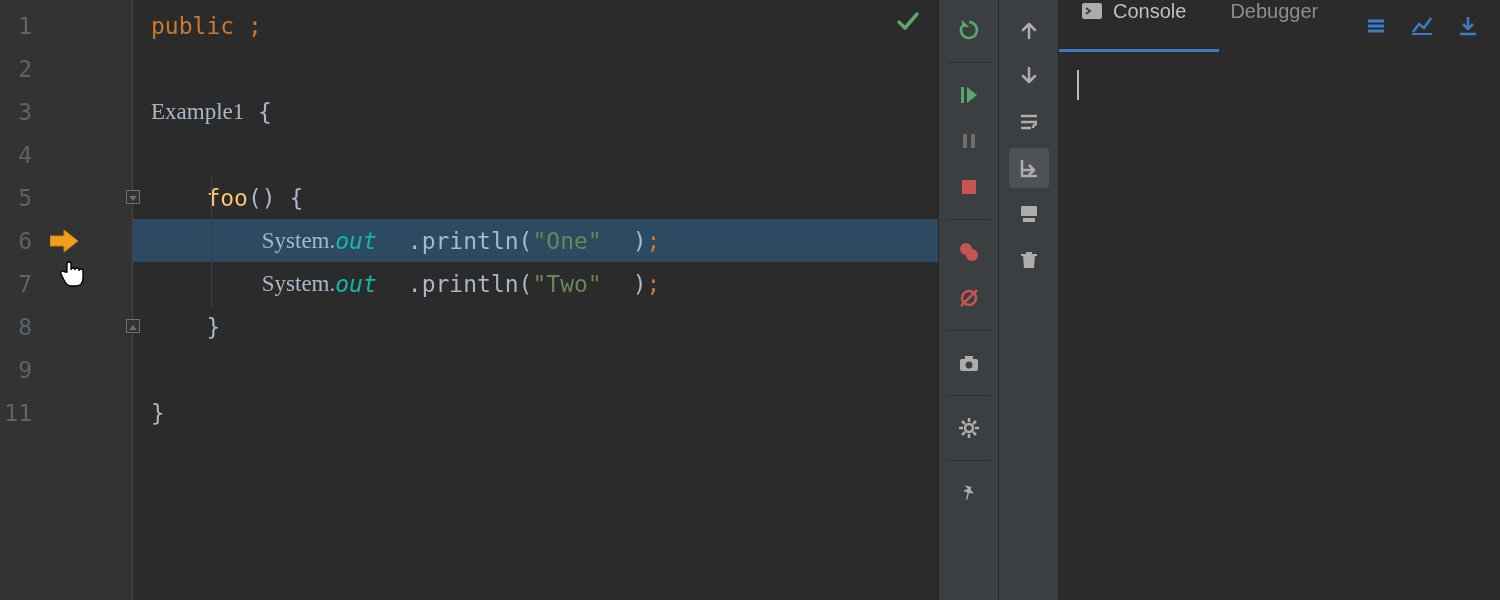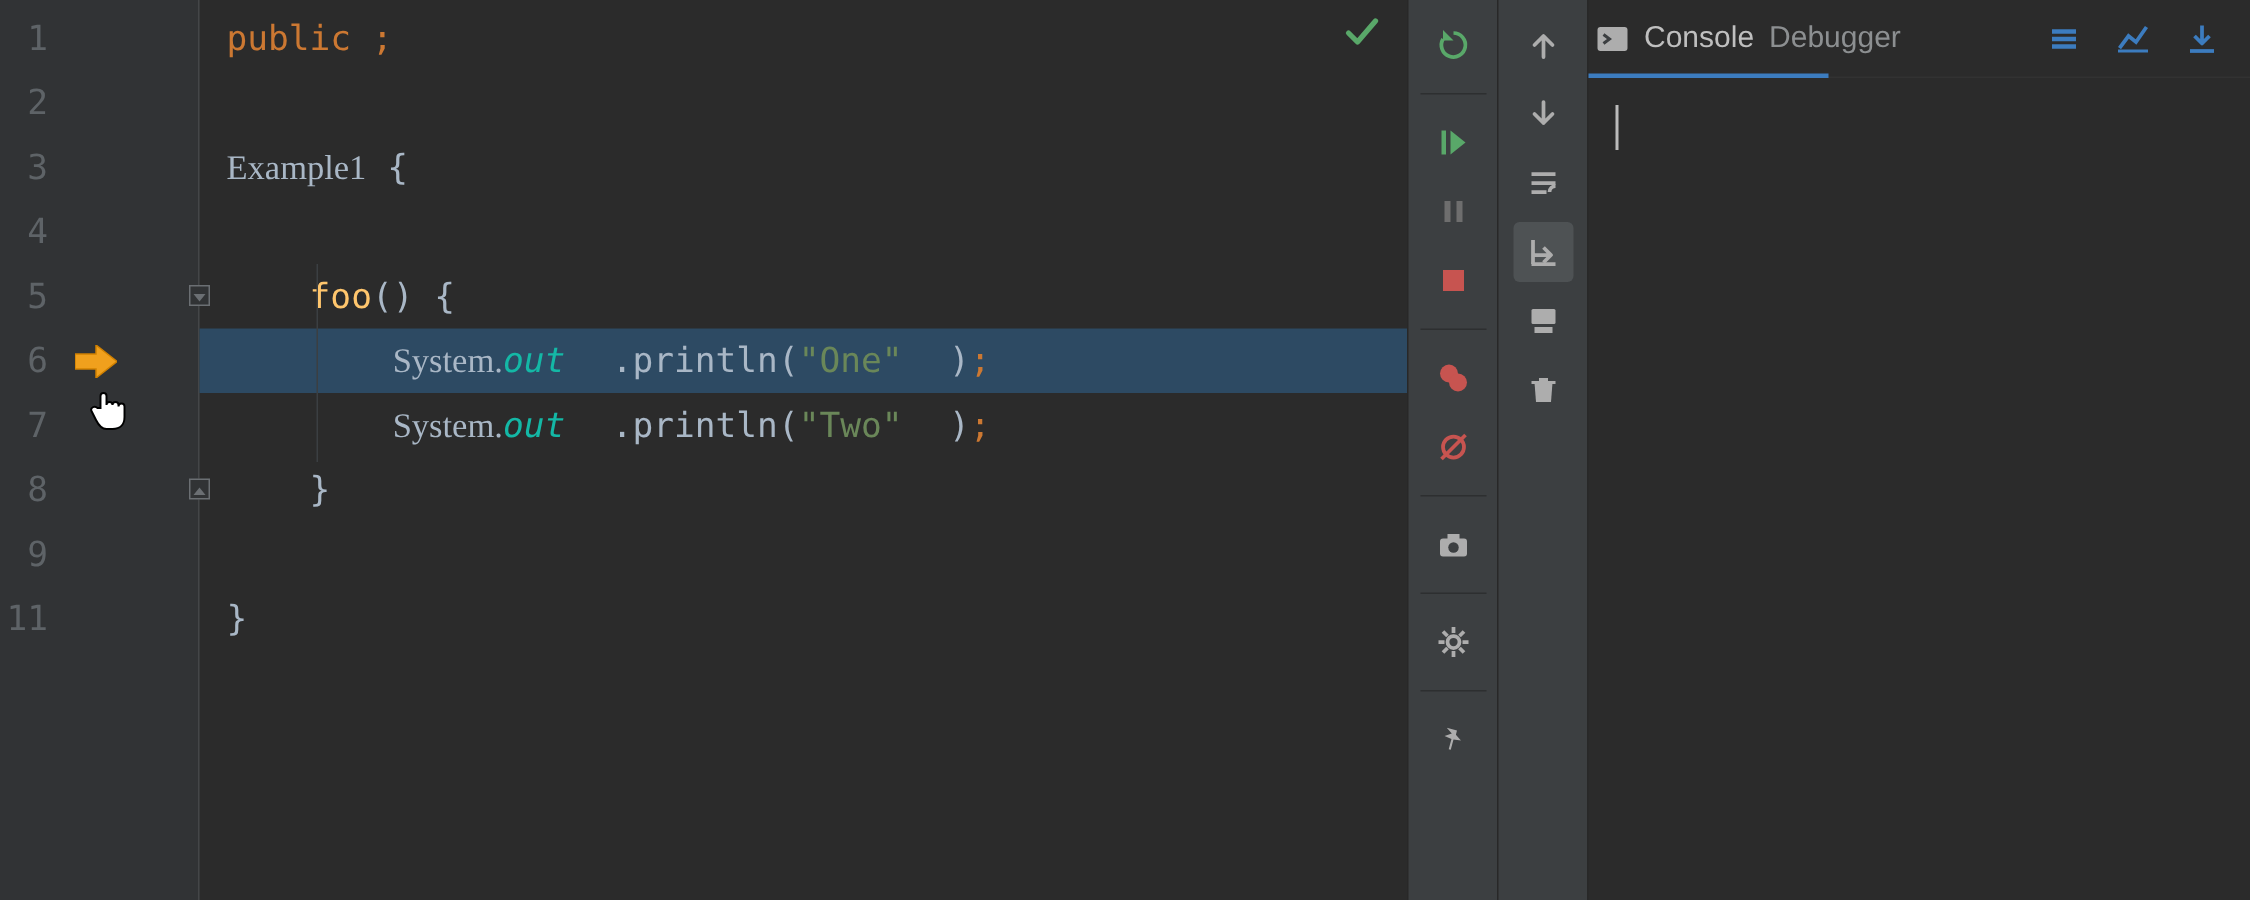--- a/index.html
+++ b/index.html
@@ -120,22 +120,22 @@
     height:52px;
     display:flex;
     align-items:stretch;
     font-family: -apple-system, "Segoe UI", sans-serif;
     font-size:20px;
     color:#8c8f91;
     border-bottom:1px solid #323232;
     position:relative;
   }
   .tab {
-    display:flex; align-items:center; gap:10px;
-    padding:0 5px;
+    display:flex; gap:10px;
+    padding:0 22px;
   }
   .tab.active { color:#bfbfbf; }
   .tab-underline{
     position:absolute;height:3px;background:#3c7cbf;bottom:-1px;
   }
   .tabs-right {
     margin-left:auto;
     display:flex;align-items:center;gap:22px;padding-right:20px;
   }
   .console-body {

